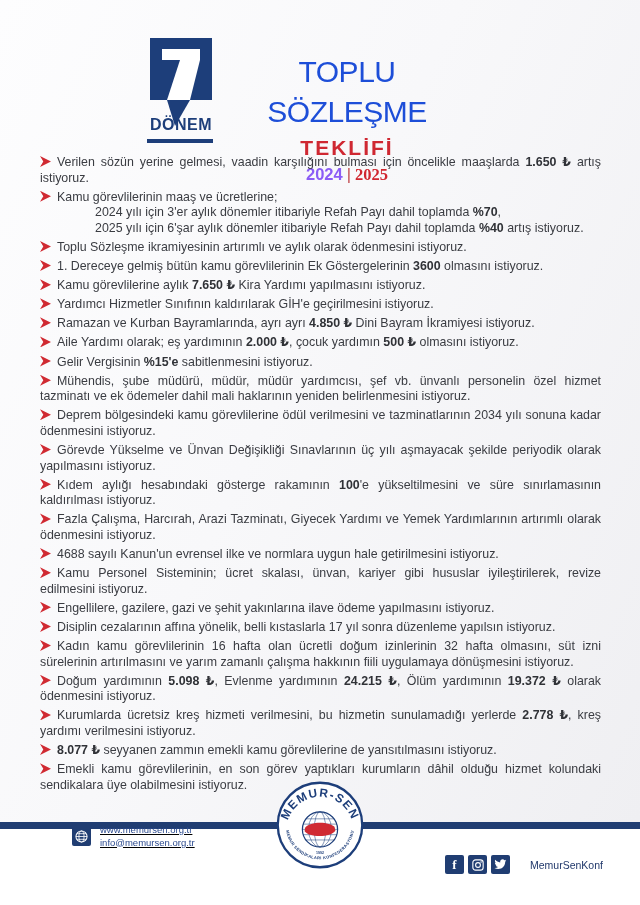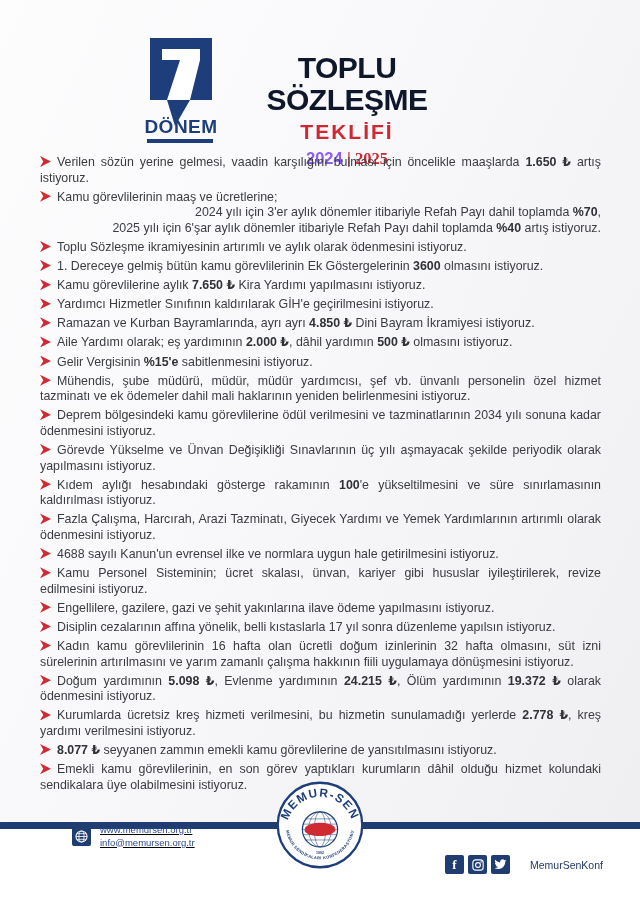--- a/index.html
+++ b/index.html
@@ -5,38 +5,38 @@
   html,body{margin:0;padding:0;}
   body{width:640px;height:905px;font-family:"Liberation Sans","DejaVu Sans",sans-serif;}
   .page{position:relative;width:640px;height:905px;overflow:hidden;background:#ffffff;}
   .content-bg{position:absolute;left:0;top:0;width:640px;height:822px;
     background:linear-gradient(115deg,#fdfdfe 0%,#f8f8fa 45%,#efeff2 100%);}
 
   
   .header{position:absolute;left:0;top:0;width:640px;height:152px;}
   .logo7{position:absolute;left:150px;top:38px;width:62px;height:92px;}
   .donem{position:absolute;left:138px;top:116px;width:86px;text-align:center;
-    font-weight:bold;font-size:19px;letter-spacing:.5px;color:#1d3e7a;}
+    font-weight:bold;font-size:16px;letter-spacing:.5px;color:#1d3e7a;}
   .donem-underline{position:absolute;left:147px;top:139px;width:66px;height:4px;background:#1d3e7a;}
   .titleblock{position:absolute;left:218px;top:52px;width:258px;text-align:center;}
-  .title1{font-weight:bold;font-size:30px;line-height:32px;letter-spacing:-.5px;color:#0f172a;}
+  .title1{font-weight:normal;font-size:30px;line-height:40px;letter-spacing:-.5px;color:#1d4ed8;}
   .title2{font-weight:bold;font-size:21px;line-height:28px;letter-spacing:2px;color:#cf2832;margin-top:2px;}
   .years{margin-top:3px;font-weight:bold;font-size:16.5px;color:#cf2832;}
   .years .y-left{color:#8b5cf6;}
   .years .y-sep{color:#c24a50;font-weight:normal;padding:0 4px;}
   .years .y-right{color:#d0262f;font-family:Liberation Serif, serif;}
 
   
   .demands{position:absolute;left:40px;top:155px;width:561px;color:#3a3c42;
     font-size:12.4px;line-height:15.6px;}
   .demand{text-align:justify;margin-bottom:3.5px;}
   .demand b{font-weight:700;color:#303237;}
   .bullet{display:inline-block;width:11px;height:11px;background:#d02a32;
     clip-path:polygon(0 0,100% 50%,0 100%,30% 50%);margin-right:6px;vertical-align:-1px;}
-  .subline{display:block;margin-left:55px;text-align:right;}
+  .subline{display:block;margin-left:55px;text-align:left;}
 
   
   .footer-band{position:absolute;left:0;top:822px;width:640px;height:7px;background:#203d72;}
   .footer-area{position:absolute;left:0;top:829px;width:640px;height:76px;background:#ffffff;}
   .emblem{position:absolute;left:276px;top:781px;width:88px;height:88px;}
 
   .contact{position:absolute;left:72px;top:824px;display:flex;align-items:center;text-decoration:underline;}
   .globe-sq{width:19px;height:19px;background:#203d72;border-radius:2px;
     display:flex;align-items:center;justify-content:center;margin-right:9px;}
   .contact-text{font-size:9.5px;line-height:12.5px;color:#2b4a8f;}
@@ -72,21 +72,21 @@
   </div>
 
   <div class="demands">
       <div class="demand"><span class="bullet"></span><span>Verilen sözün yerine gelmesi, vaadin karşılığını bulması için öncelikle maaşlarda </span><b>1.650 ₺</b><span> artış istiyoruz.</span></div>
       <div class="demand"><span class="bullet"></span><span>Kamu görevlilerinin maaş ve ücretlerine;</span><span class="subline"><span>2024 yılı için 3'er aylık dönemler itibariyle Refah Payı dahil toplamda </span><b>%70</b><span>,</span></span><span class="subline"><span>2025 yılı için 6'şar aylık dönemler itibariyle Refah Payı dahil toplamda </span><b>%40</b><span> artış istiyoruz.</span></span></div>
       <div class="demand"><span class="bullet"></span><span>Toplu Sözleşme ikramiyesinin artırımlı ve aylık olarak ödenmesini istiyoruz.</span></div>
       <div class="demand"><span class="bullet"></span><span>1. Dereceye gelmiş bütün kamu görevlilerinin Ek Göstergelerinin </span><b>3600</b><span> olmasını istiyoruz.</span></div>
       <div class="demand"><span class="bullet"></span><span>Kamu görevlilerine aylık </span><b>7.650 ₺</b><span> Kira Yardımı yapılmasını istiyoruz.</span></div>
       <div class="demand"><span class="bullet"></span><span>Yardımcı Hizmetler Sınıfının kaldırılarak GİH'e geçirilmesini istiyoruz.</span></div>
       <div class="demand"><span class="bullet"></span><span>Ramazan ve Kurban Bayramlarında, ayrı ayrı </span><b>4.850 ₺</b><span> Dini Bayram İkramiyesi istiyoruz.</span></div>
-      <div class="demand"><span class="bullet"></span><span>Aile Yardımı olarak; eş yardımının </span><b>2.000 ₺</b><span>, dâhil yardımın </span><b>500 ₺</b><span> olmasını istiyoruz.</span></div>
+      <div class="demand"><span class="bullet"></span><span>Aile Yardımı olarak; eş yardımının </span><b>2.000 ₺</b><span>, çocuk yardımın </span><b>500 ₺</b><span> olmasını istiyoruz.</span></div>
       <div class="demand"><span class="bullet"></span><span>Gelir Vergisinin </span><b>%15'e</b><span> sabitlenmesini istiyoruz.</span></div>
       <div class="demand"><span class="bullet"></span><span>Mühendis, şube müdürü, müdür, müdür yardımcısı, şef vb. ünvanlı personelin özel hizmet tazminatı ve ek ödemeler dahil mali haklarının yeniden belirlenmesini istiyoruz.</span></div>
       <div class="demand"><span class="bullet"></span><span>Deprem bölgesindeki kamu görevlilerine ödül verilmesini ve tazminatlarının 2034 yılı sonuna kadar ödenmesini istiyoruz.</span></div>
       <div class="demand"><span class="bullet"></span><span>Görevde Yükselme ve Ünvan Değişikliği Sınavlarının üç yılı aşmayacak şekilde periyodik olarak yapılmasını istiyoruz.</span></div>
       <div class="demand"><span class="bullet"></span><span>Kıdem aylığı hesabındaki gösterge rakamının </span><b>100</b><span>'e yükseltilmesini ve süre sınırlamasının kaldırılması istiyoruz.</span></div>
       <div class="demand"><span class="bullet"></span><span>Fazla Çalışma, Harcırah, Arazi Tazminatı, Giyecek Yardımı ve Yemek Yardımlarının artırımlı olarak ödenmesini istiyoruz.</span></div>
       <div class="demand"><span class="bullet"></span><span>4688 sayılı Kanun'un evrensel ilke ve normlara uygun hale getirilmesini istiyoruz.</span></div>
       <div class="demand"><span class="bullet"></span><span>Kamu Personel Sisteminin; ücret skalası, ünvan, kariyer gibi hususlar iyileştirilerek, revize edilmesini istiyoruz.</span></div>
       <div class="demand"><span class="bullet"></span><span>Engellilere, gazilere, gazi ve şehit yakınlarına ilave ödeme yapılmasını istiyoruz.</span></div>
       <div class="demand"><span class="bullet"></span><span>Disiplin cezalarının affına yönelik, belli kıstaslarla 17 yıl sonra düzenleme yapılsın istiyoruz.</span></div>

